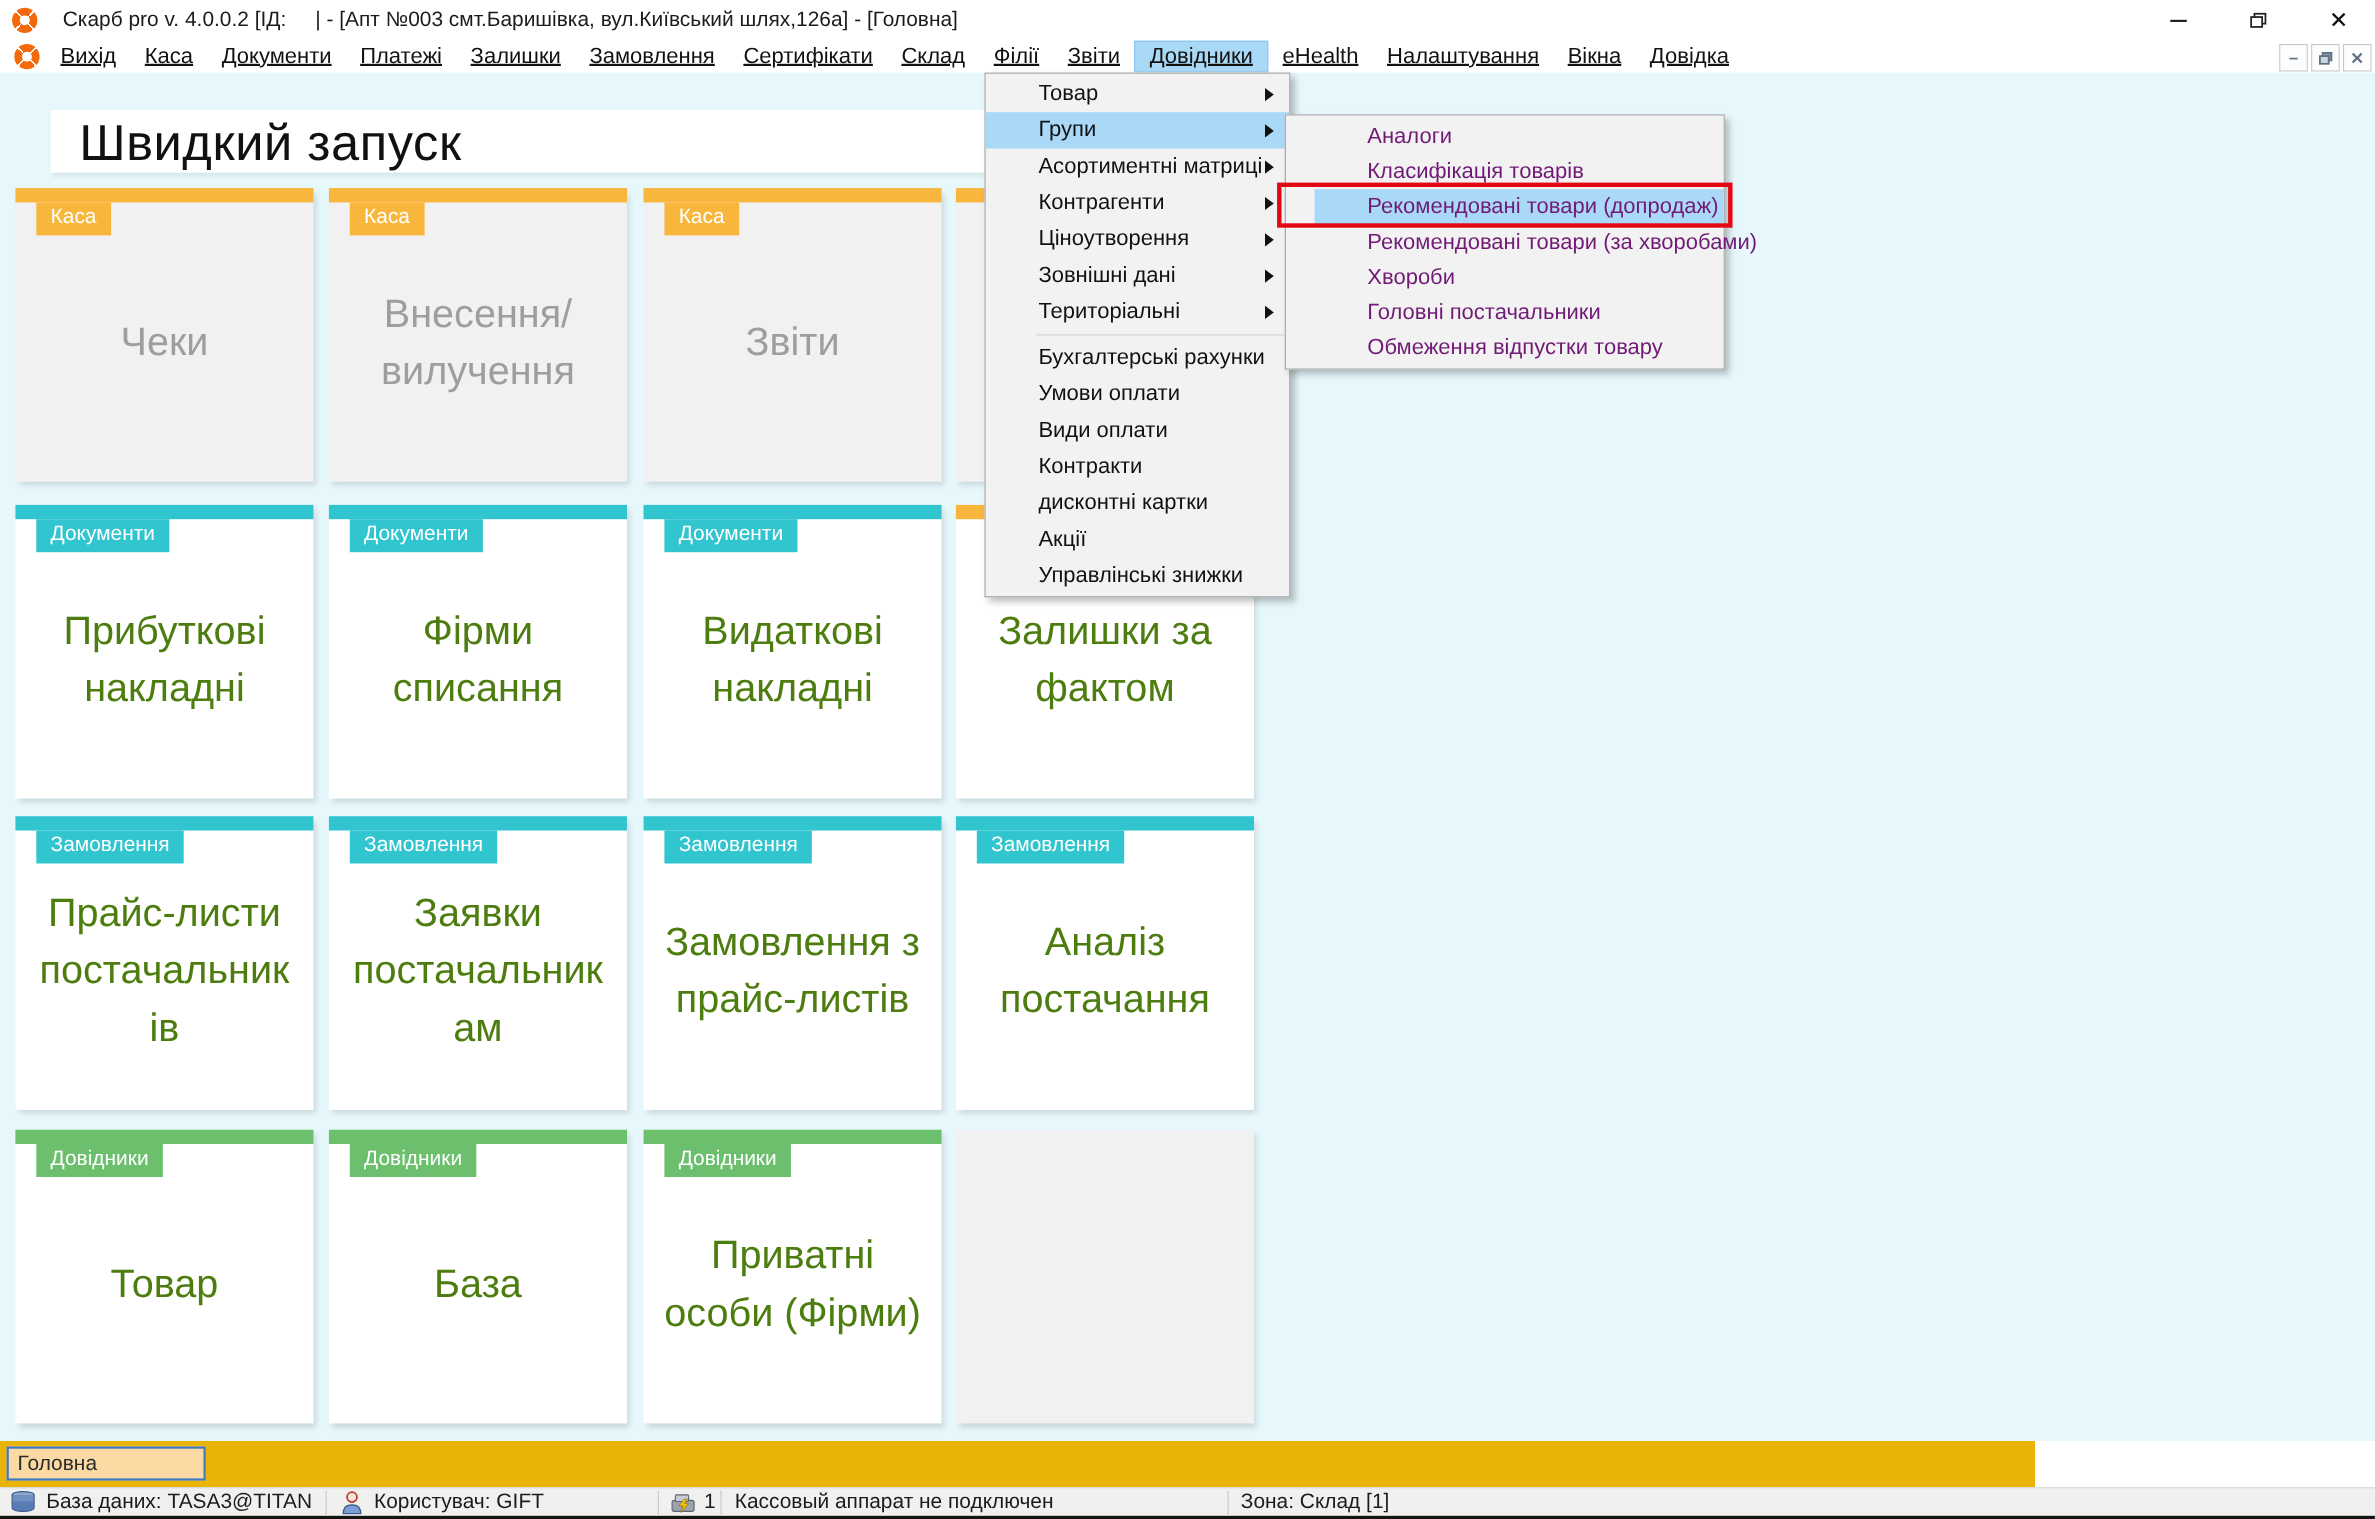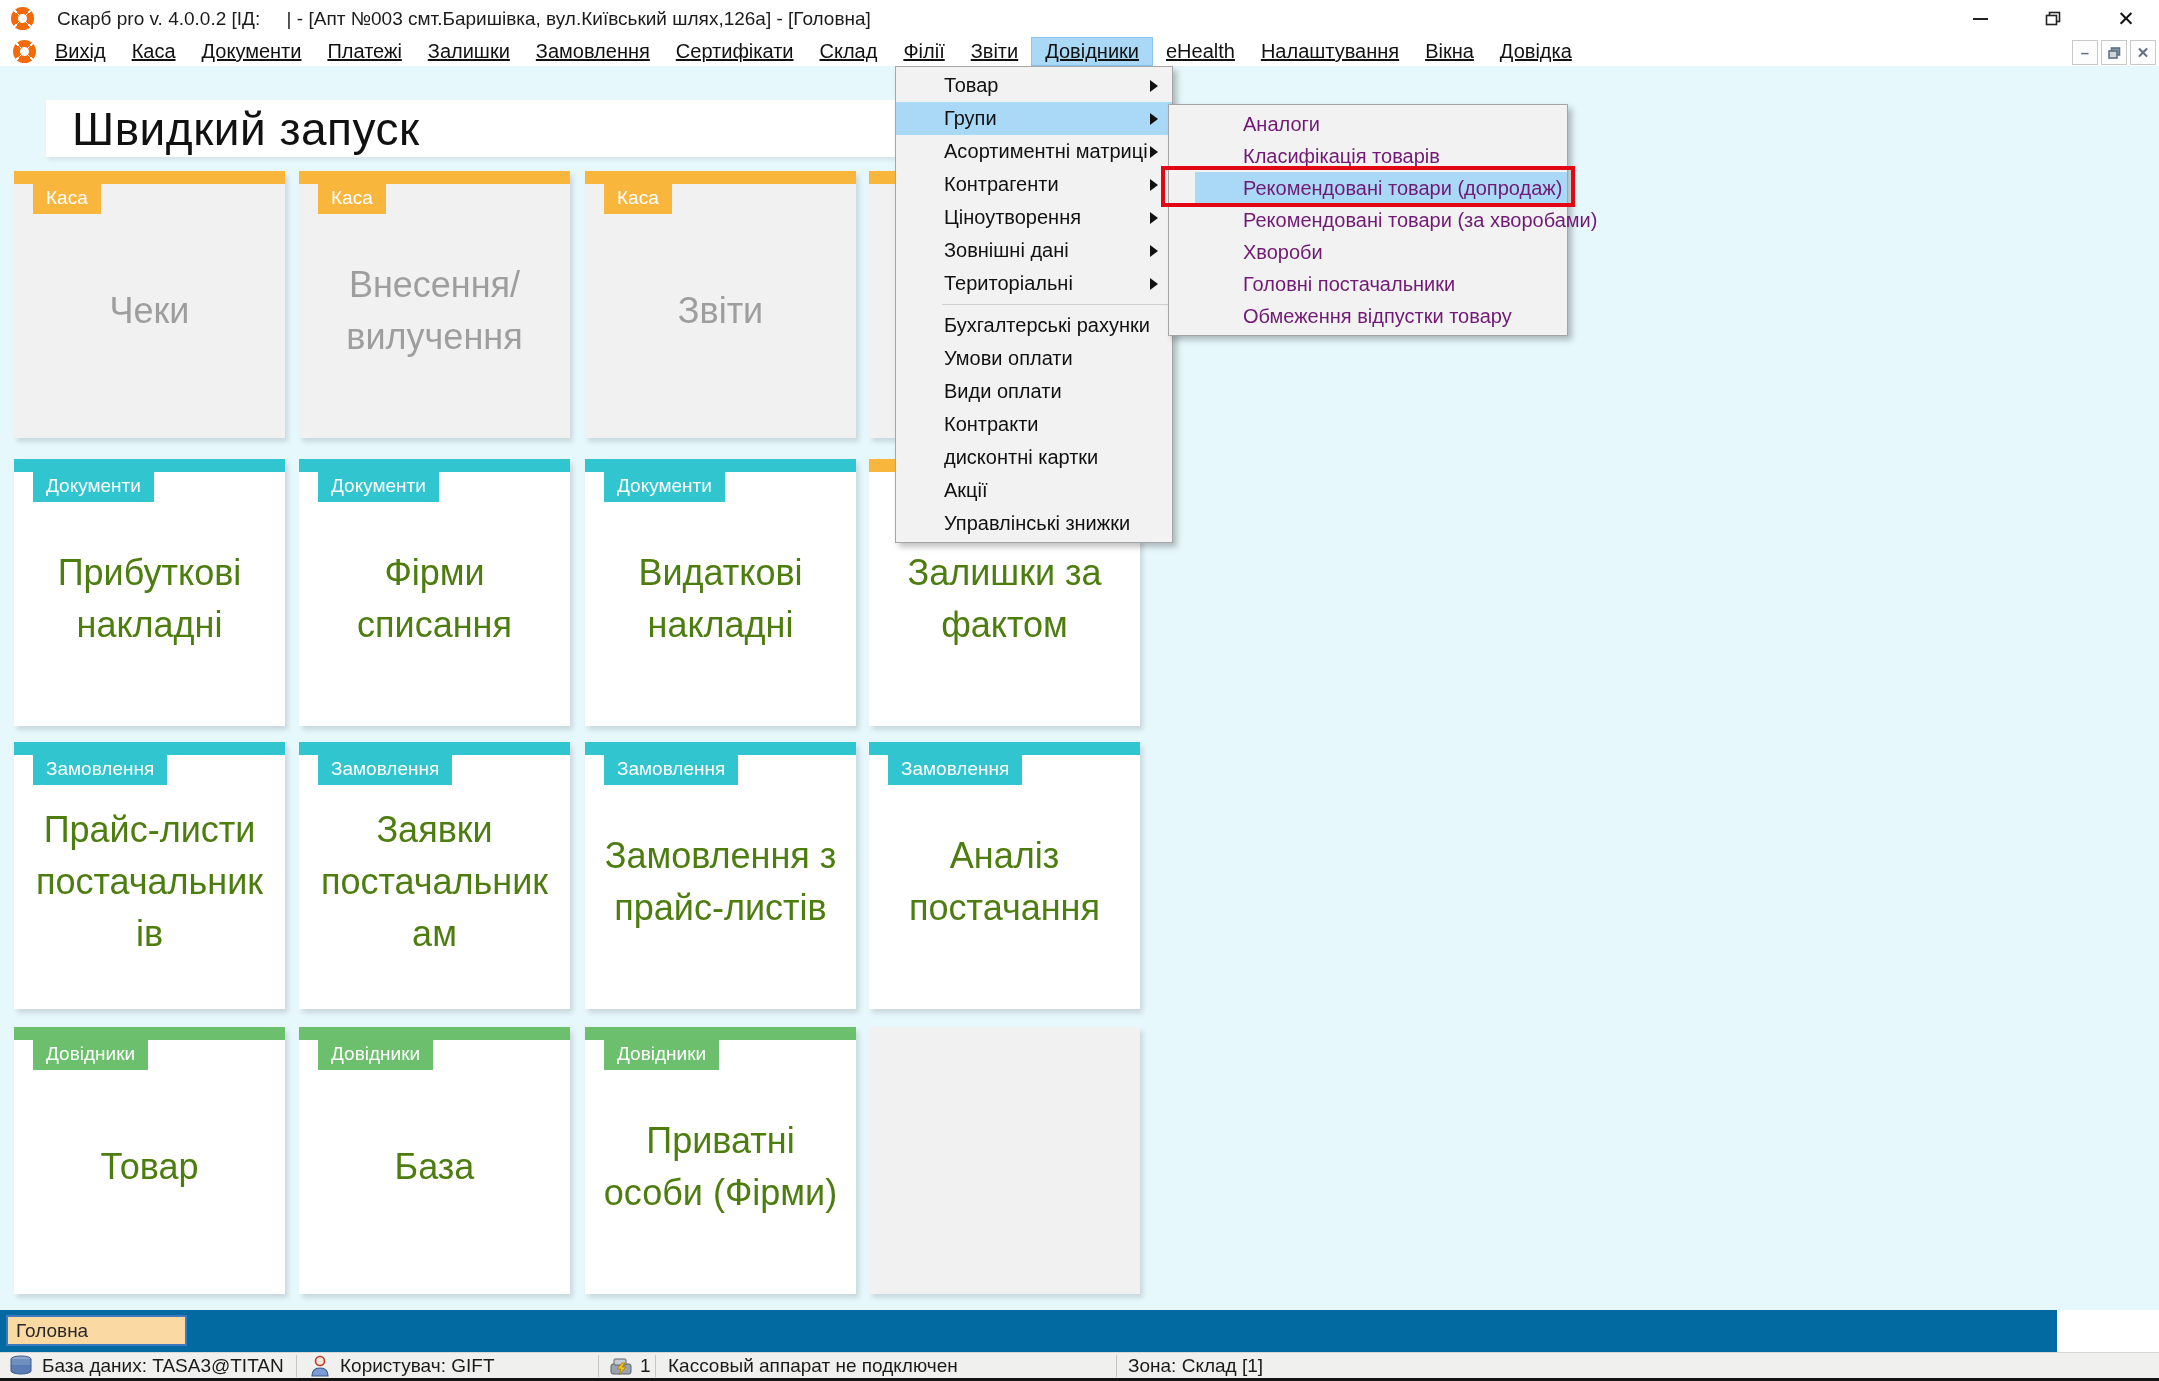--- a/index.html
+++ b/index.html
@@ -64,21 +64,21 @@
 
   .submenu { position:absolute; left:1168px; top:104px; width:400px; background:#f2f2f2;
     border:1px solid #a6a6a6; box-shadow:4px 4px 6px rgba(0,0,0,0.25); padding:3px 0; z-index:45; }
   .sm-item { height:32px; display:flex; align-items:center; padding-left:48px;
     font-size:20px; color:#701a75; white-space:nowrap;margin-left:26px; }
   .sm-item.hl { background:#aad9f7; }
   .red-box { position:absolute; left:1161px; top:166px; width:414px; height:41px;
     border:4px solid #e30613; z-index:60; pointer-events:none; }
 
   
-  .tabstrip { position:absolute; left:0; top:1310px; width:2057px; height:42px; background:#0369a1; }
+  .tabstrip { position:absolute; left:0; top:1310px; width:1850px; height:42px; background:#eab308; }
   .tab { position:absolute; left:6px; top:5px; width:181px; height:31px; background:#fbd9a2;
     border:2px solid #3c79c0; display:flex; align-items:center; padding-left:8px;
     font-size:19px; color:#2a2a2a; }
   .statusbar { position:absolute; left:0; top:1352px; width:2159px; height:26px; background:#f0f0ee;
     border-top:1px solid #d8d8d8; font-size:19px; color:#1b1b1b; }
   .statusbar .sep { position:absolute; top:2px; width:1px; height:22px; background:#c6c6c6; }
   .st { position:absolute; top:2px; white-space:nowrap; }
   .st-icon { position:absolute; top:2px; }
   .bottom-line { position:absolute; left:0; top:1378px; width:2159px; height:3px; background:#141414; }
 </style>

